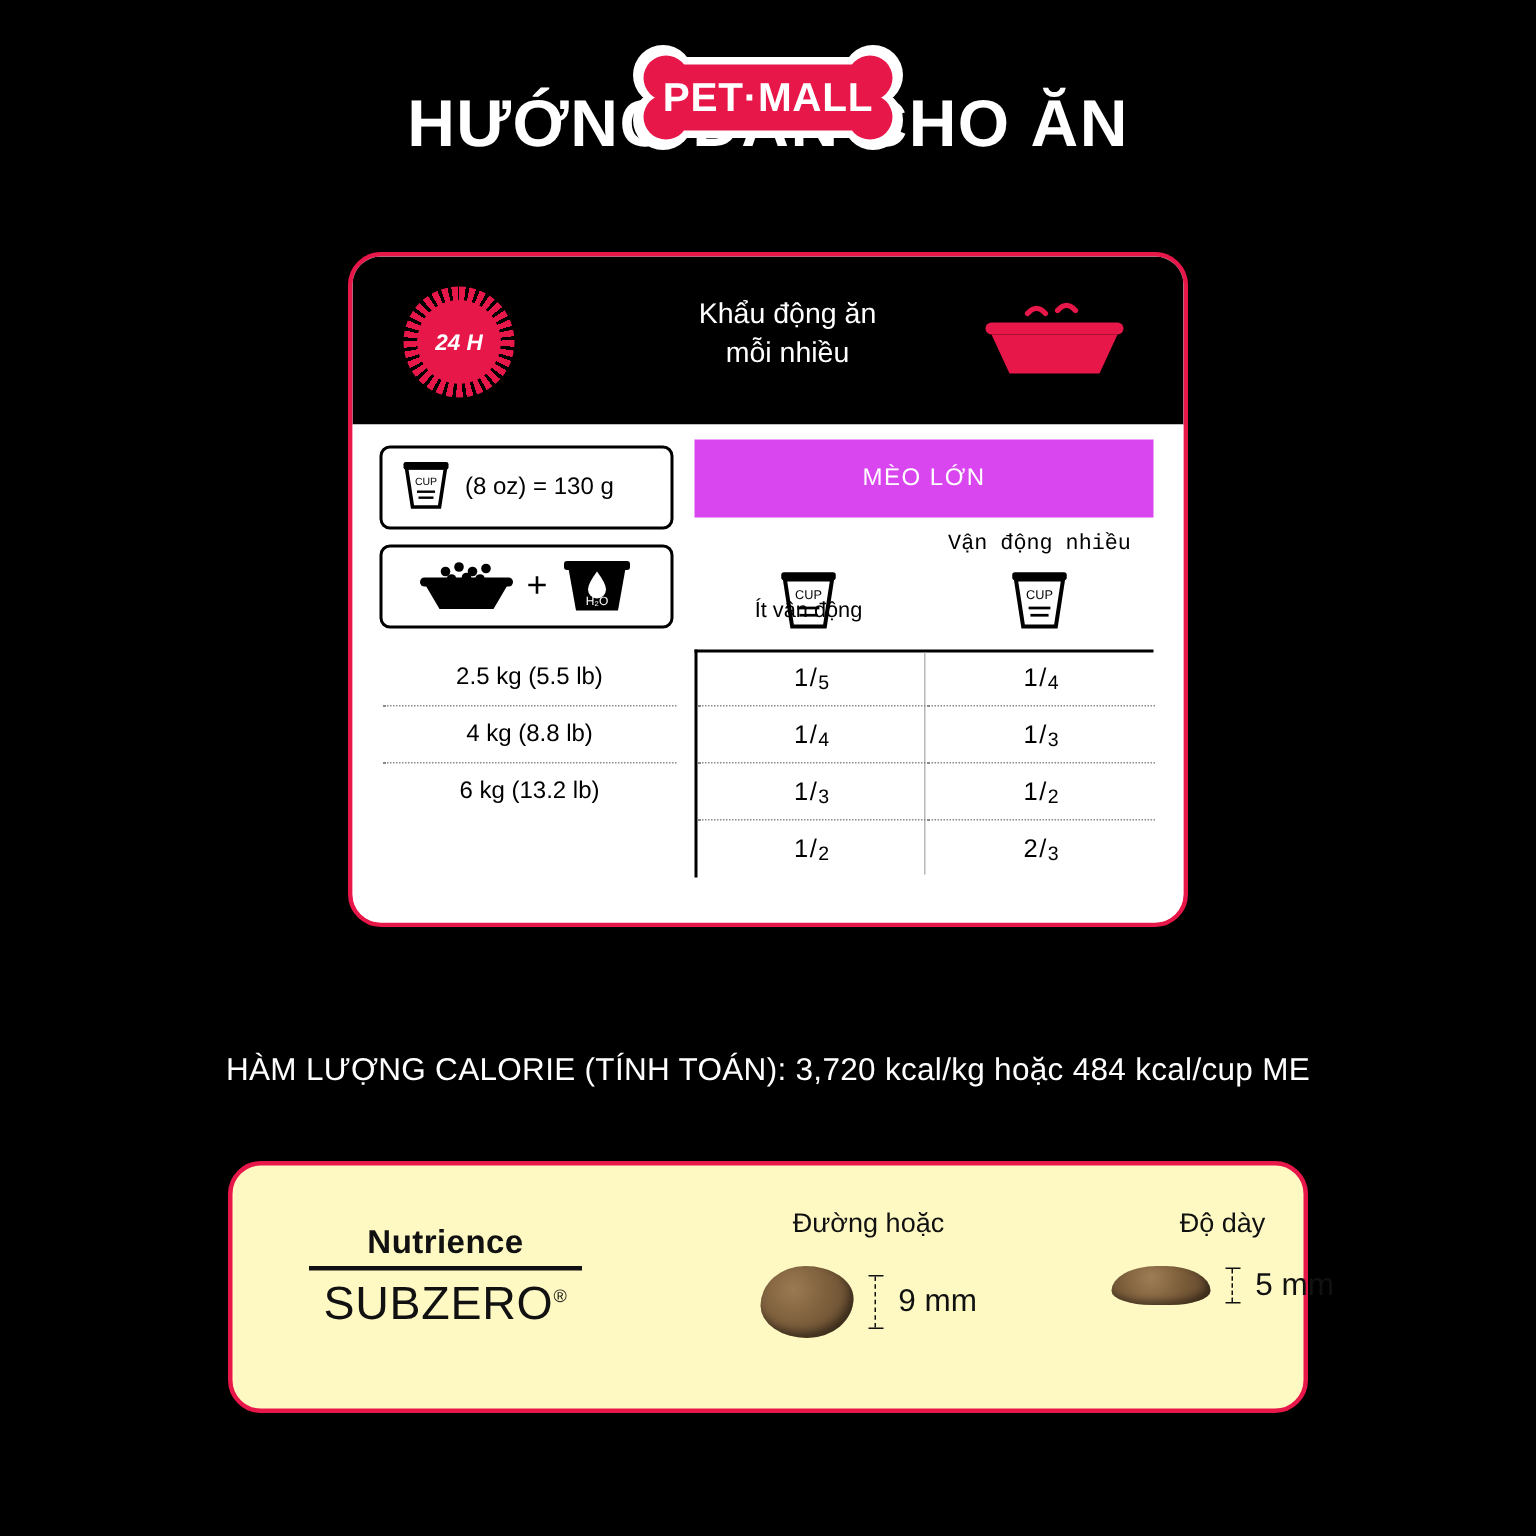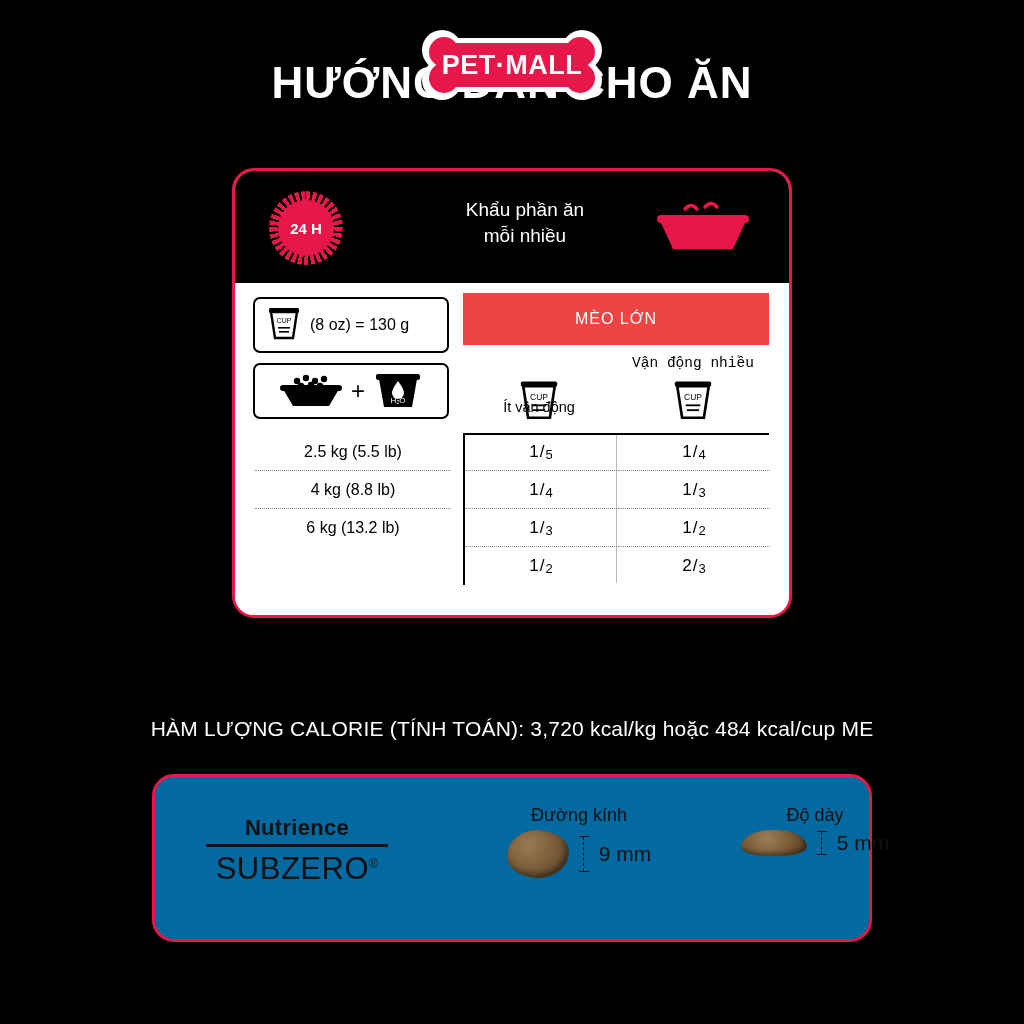--- a/index.html
+++ b/index.html
@@ -64,21 +64,21 @@
   .feed-card-top {
     position: relative;
     height: 112px;
     background: #000000;
     display: flex;
     align-items: center;
   }
   .clock {
     position: absolute;
     left: 34px; top: 20px;
-    width: 74px; height: 74px;
+    width: 74px; height: 74px; font-style: italic;
   }
   .clock-outer {
     position: absolute; inset: 0;
     border-radius: 50%;
     background: repeating-conic-gradient(#e8174a 0deg 7deg, #000000 7deg 11deg);
   }
   .clock-inner {
     position: absolute; inset: 9px;
     border-radius: 50%;
     background: #e8174a;
@@ -130,21 +130,21 @@
     border-radius: 7px;
     display: flex; align-items: center; justify-content: center;
     gap: 8px;
   }
   .plus { font-size: 24px; color: #000000; font-weight: 500; }
 
   .meo-header {
     position: absolute;
     left: 228px; top: 10px;
     width: 306px; height: 52px;
-    background: #ef4444;
+    background: #d946ef;
     color: #ffffff;
     display: flex; align-items: center; justify-content: center;
     font-size: 16px;
     letter-spacing: 1px;
   }
   .col-head {
     position: absolute;
     top: 72px;
     width: 152px;
     text-align: center;
@@ -216,29 +216,28 @@
   .frac .den { font-size: 13px; position: relative; top: 2px; }
 
   
   .calorie {
     position: absolute;
     top: 702px; left: 0; width: 1024px;
     text-align: center;
     color: #ffffff;
     font-size: 21px;
     letter-spacing: 0.2px;
-    margin-top: 15px;
   }
 
   
   .kibble-card {
     position: absolute;
     left: 152px; top: 774px;
     width: 720px; height: 168px;
-    background: #0369a1;
+    background: #fef9c3;
     border: 3px solid #e8174a;
     border-radius: 22px;
   }
   .brand {
     position: absolute;
     left: 42px; top: 38px;
     width: 200px;
     text-align: center;
   }
   .brand-top {
@@ -265,21 +264,21 @@
     top: 28px;
     width: 240px;
     text-align: center;
   }
   .measure.diameter { left: 304px; }
   .measure.thickness { left: 540px; }
   .measure-label {
     font-size: 18px; color: #111111;
   }
   .measure-row {
-    margin-top: 4px;
+    margin-top: 18px;
     display: flex; align-items: center; justify-content: center;
     gap: 10px;
   }
   .kibble-round {
     width: 62px; height: 48px;
     border-radius: 48% 52% 50% 50% / 55% 45% 55% 45%;
     background: radial-gradient(circle at 35% 32%, #9a7a52 0%, #7d5f3c 45%, #5d452b 100%);
     box-shadow: inset -3px -4px 6px rgba(0,0,0,0.45);
   }
   .kibble-flat {
@@ -331,21 +330,21 @@
   </div>
 
   <div class="feed-card">
 
     <div class="feed-card-top">
       <div class="clock">
         <div class="clock-outer"></div>
         <div class="clock-inner">24 H</div>
       </div>
       <div class="feed-top-title">
-        <div>Khẩu phần ăn</div>
+        <div>Khẩu động ăn</div>
         <div>mỗi nhiều</div>
       </div>
       <svg class="bowl-icon" viewBox="0 0 96 54">
         <path d="M6 22 H90 L78 48 H18 Z" fill="#e8174a"></path>
         <rect x="2" y="14" width="92" height="8" rx="4" fill="#e8174a"></rect>
         <path d="M30 8 q6 -7 12 0" stroke="#e8174a" stroke-width="3.5" fill="none" stroke-linecap="round"></path>
         <path d="M50 6 q6 -7 12 0" stroke="#e8174a" stroke-width="3.5" fill="none" stroke-linecap="round"></path>
       </svg>
     </div>
 
@@ -488,21 +487,21 @@
 
     <div class="brand">
       <div class="brand-top">Nutrience</div>
       <div class="brand-rule"></div>
       <div class="brand-bottom">
         <span class="light">SUB</span><span class="bold">ZERO</span><span class="reg">®</span>
       </div>
     </div>
 
     <div class="measure diameter">
-      <div class="measure-label">Đường kính</div>
+      <div class="measure-label">Đường hoặc</div>
       <div class="measure-row">
         <div class="kibble-round"></div>
         <div class="dim-line">
           <div class="cap"></div>
           <div class="stem" style="height:34px"></div>
           <div class="cap"></div>
         </div>
         <div class="dim-value">9 mm</div>
       </div>
     </div>

